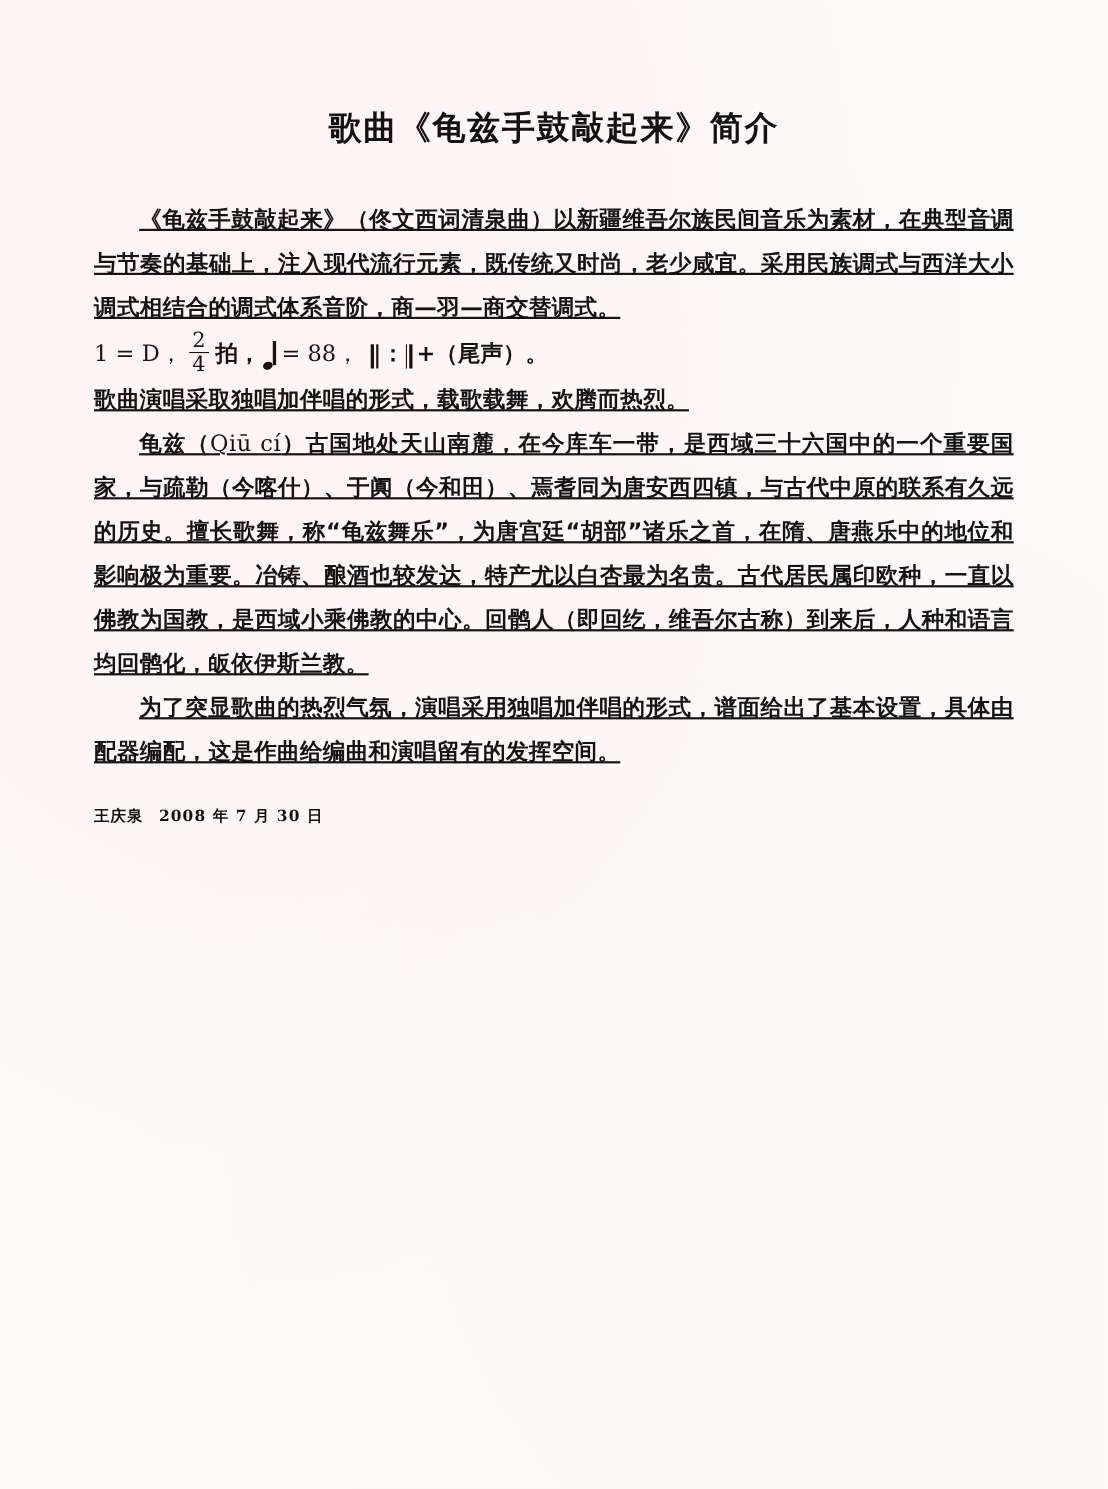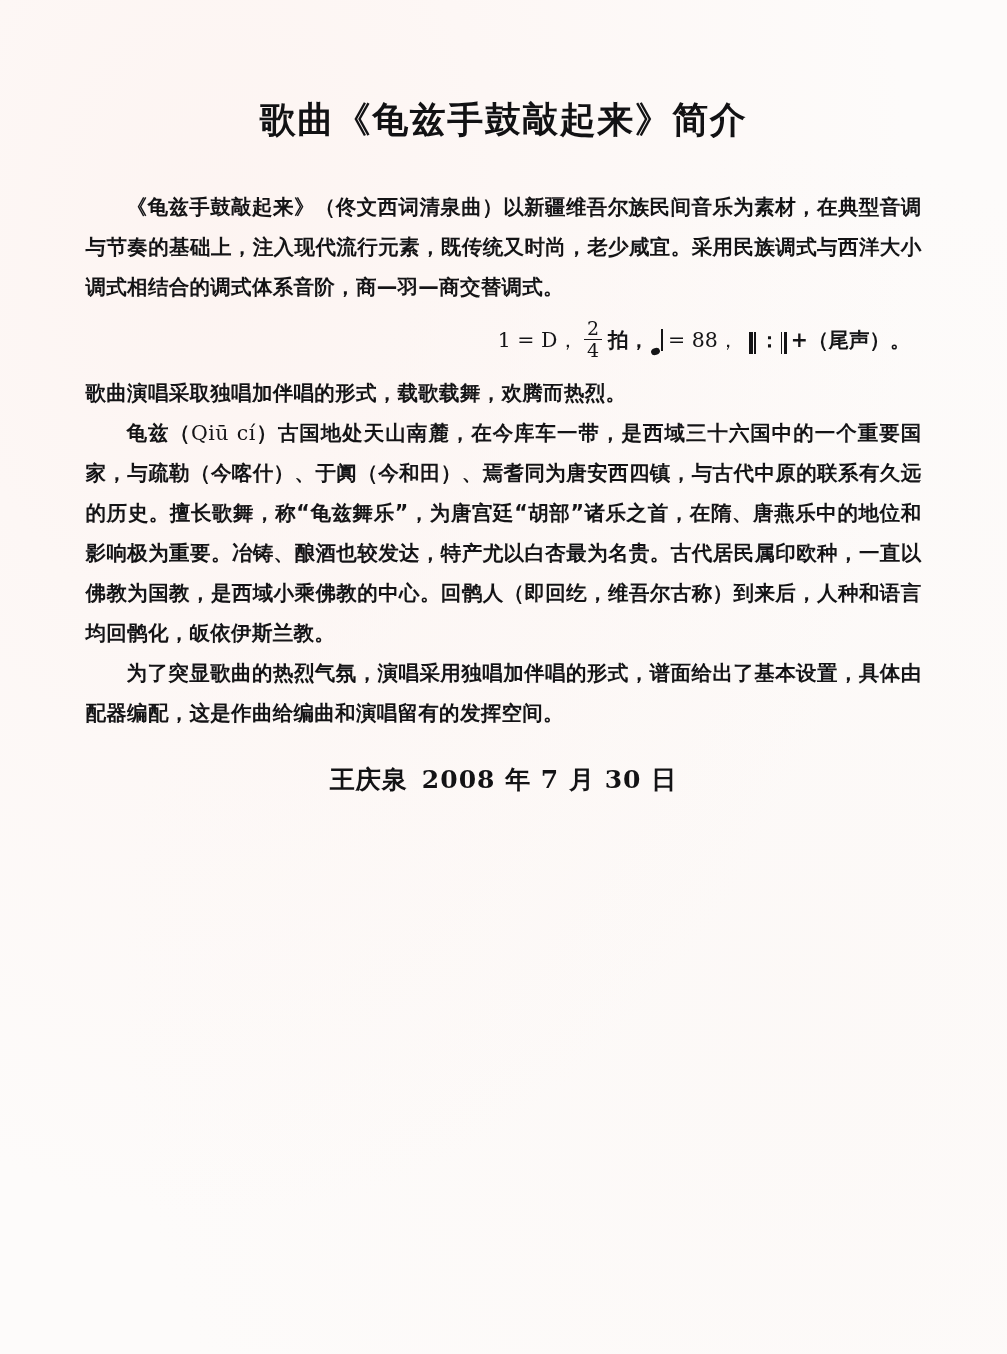--- a/index.html
+++ b/index.html
@@ -25,58 +25,58 @@
       radial-gradient(ellipse at 22% 18%, rgba(253,243,240,0.85) 0%, rgba(253,251,250,0) 62%),
       radial-gradient(ellipse at 78% 72%, rgba(252,248,246,0.8) 0%, rgba(253,251,250,0) 60%),
       #fdfbfa;
   }
   .doc-title {
     margin: 0;
     padding-top: 96px;
     text-align: center;
     font-family: Liberation Sans, sans-serif;
     font-weight: bold;
-    font-size: 36px;
+    font-size: 30px;
     letter-spacing: 1.5px;
     color: #121214;
   }
   .body-block {
     margin: 0 auto;
     padding-top: 42px;
     width: 836px;
   }
   p.para {
     margin: 0;
     font-size: 20.5px;
     line-height: 40px;
     text-align: justify;
     text-justify: inter-ideograph;
     text-indent: 2em;
     font-weight: bold;
     letter-spacing: 0.3px;
     color: #141416;
     font-family: "DejaVu Sans", "Liberation Sans", sans-serif;
+    text-decoration: underline;
   }
   p.para.tight {
     text-indent: 0;
   }
   
   .music-line {
-    margin: 11px;
+    margin: 0;
     font-size: 20.5px;
     line-height: 44px;
     font-weight: normal;
     text-indent: 0;
     white-space: nowrap;
     font-family: "DejaVu Serif", "Liberation Serif", serif;
     color: #141416;
     display: flex;
     align-items: center;
     flex-wrap: nowrap;
-    justify-content: flex-end;
   }
   .music-line .seg {
     display: inline-block;
     white-space: pre;
   }
   .music-line .cjk {
     font-family: "DejaVu Sans", "Liberation Sans", sans-serif;
     font-weight: bold;
   }
   .frac {
@@ -162,22 +162,22 @@
   }
   .pinyin {
     font-family: "DejaVu Serif", "Liberation Serif", serif;
     font-weight: normal;
     letter-spacing: 0.5px;
   }
   .signature {
     margin: 0 auto;
     width: 836px;
     padding-top: 30px;
-    text-align: center;
-    font-size: 25px;
+    text-align: left;
+    font-size: 14px;
     font-weight: bold;
     letter-spacing: 1px;
     font-family: "DejaVu Sans", "Liberation Sans", sans-serif;
     color: #131315;
   }
   .signature .date {
     font-family: "DejaVu Serif", "Liberation Serif", serif;
     font-weight: bold;
     margin-left: 14px;
   }

